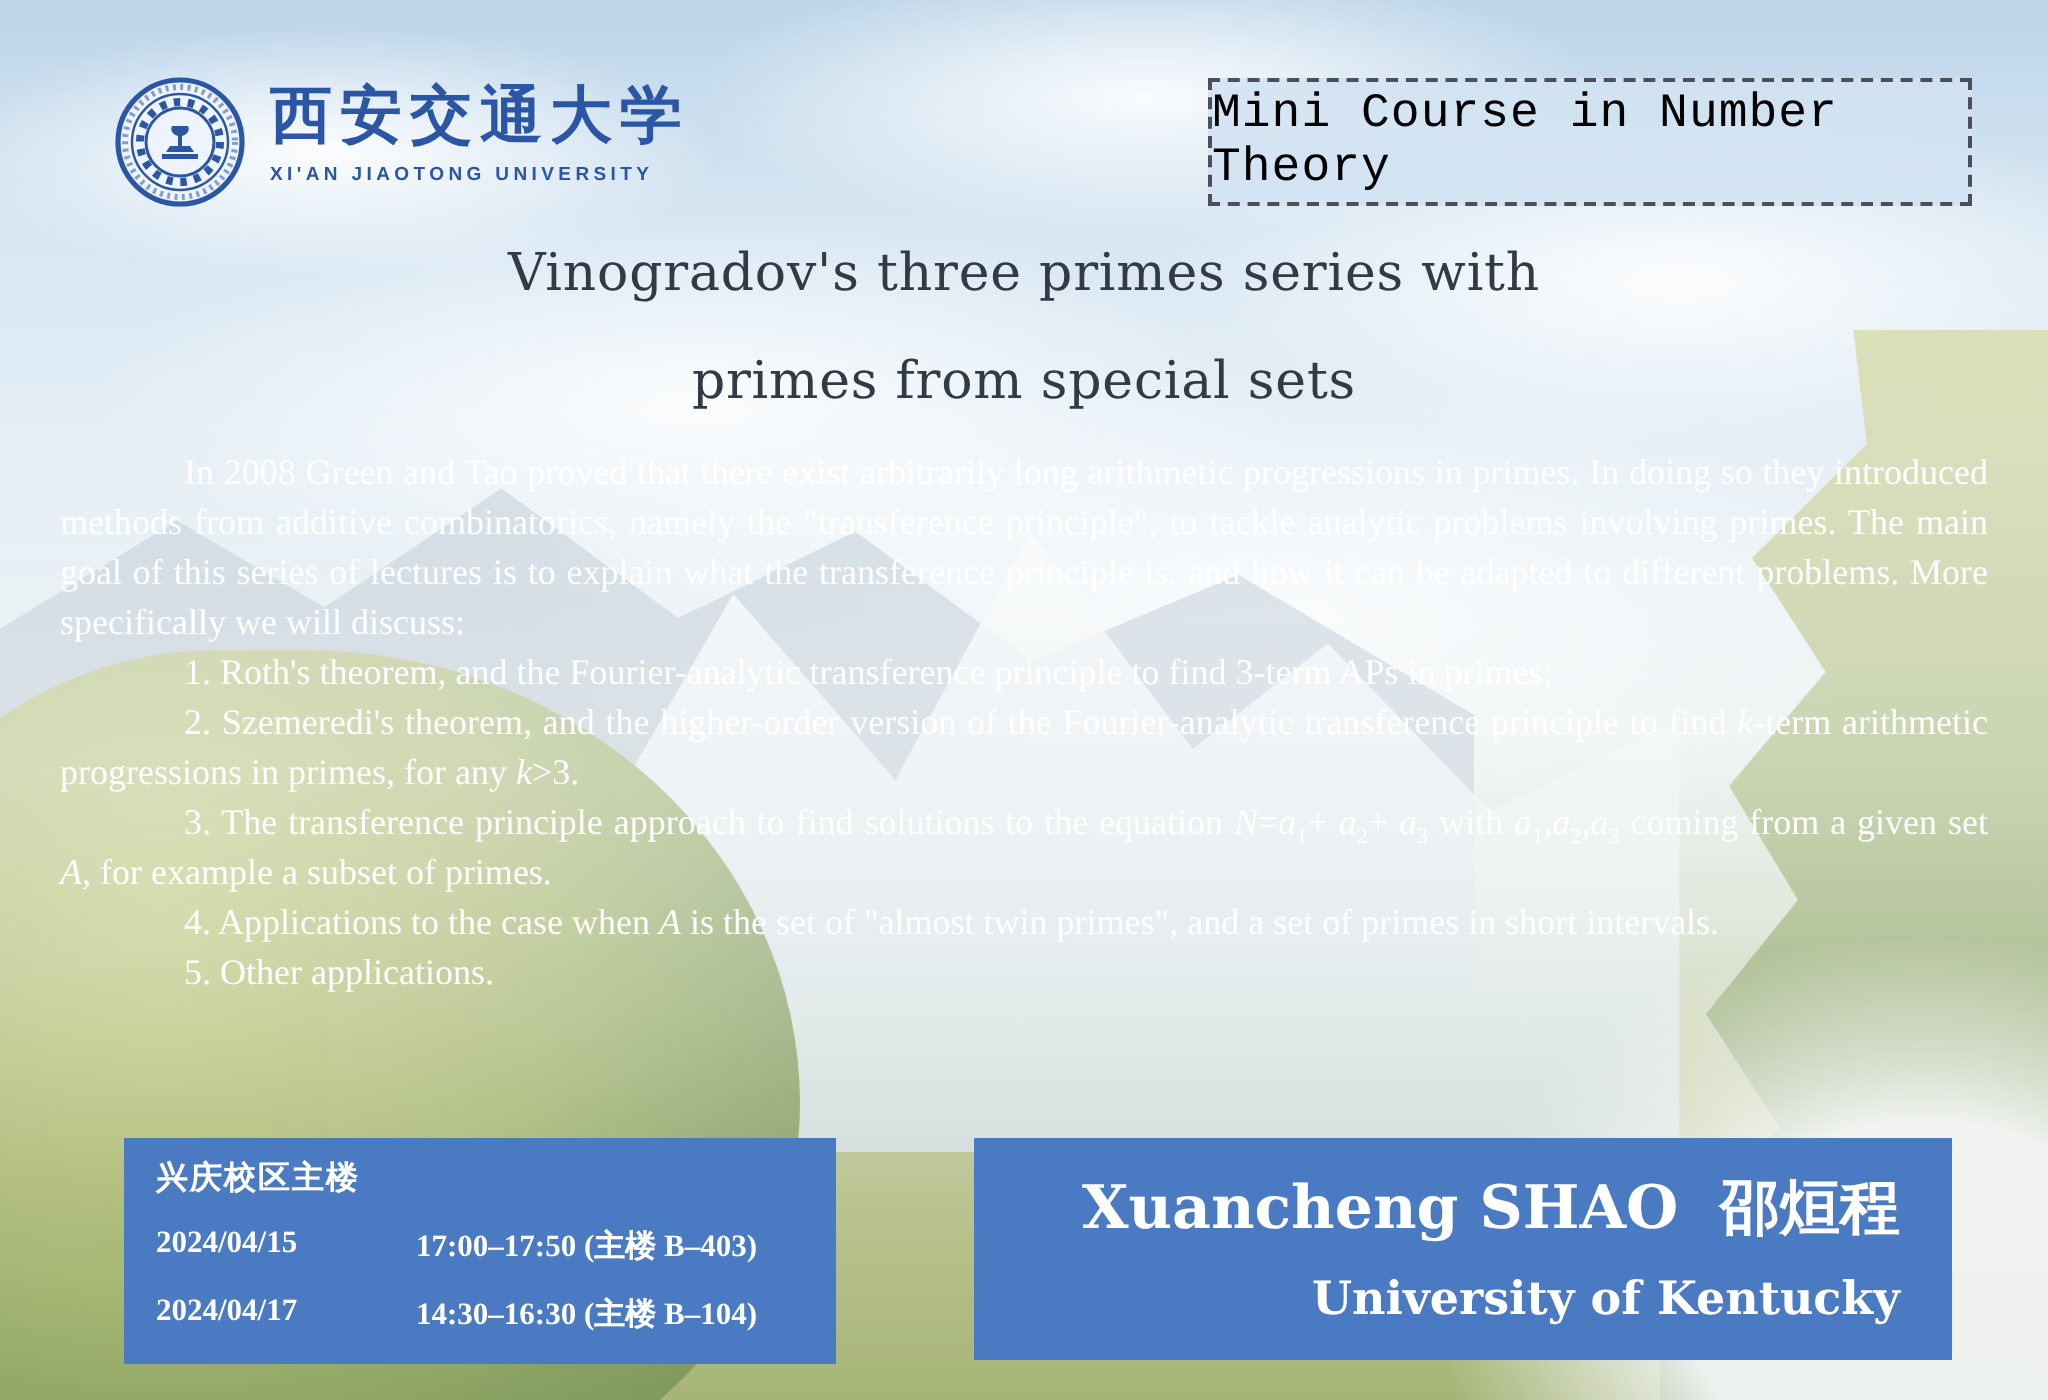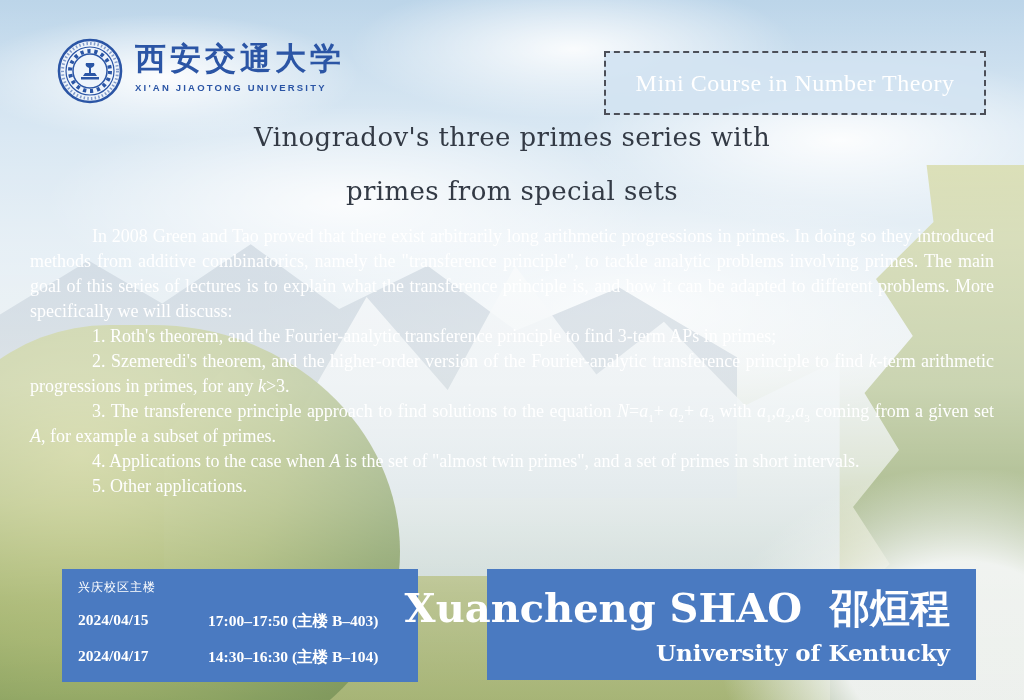--- a/index.html
+++ b/index.html
@@ -37,41 +37,41 @@
   .logo{position:absolute;left:57px;top:38px;display:flex;align-items:flex-start;}
   .seal{width:66px;height:66px;flex:0 0 auto;}
   .logo-text{margin-left:12px;}
   .logo-cn{font-size:31px;line-height:40px;color:#2b55a5;font-weight:bold;letter-spacing:4px;
     font-family:"DejaVu Serif","Liberation Serif",serif;}
   .logo-en{margin-top:4px;font-size:9.5px;font-weight:bold;letter-spacing:2.2px;color:#2b55a5;
     font-family:"Liberation Sans","DejaVu Sans",sans-serif;}
   .badge{position:absolute;left:604px;top:39px;width:382px;height:64px;
     background:rgba(209,227,241,.88);border:2px dashed #4c4f58;box-sizing:border-box;
     display:flex;align-items:center;justify-content:center;
-    font-family:Liberation Serif, serif;
-    font-size:24px;color:#ffffff;letter-spacing:.5px;margin-top:12px;}
+    font-family:Liberation Mono, monospace;
+    font-size:24px;color:#000000;letter-spacing:.5px;}
   .title{position:absolute;top:122px;left:0;width:100%;text-align:center;
     font-family:"DejaVu Serif","Liberation Serif",serif;color:#333a45;}
   .title .t1{font-size:26px;letter-spacing:.4px;}
   .title .t2{font-size:26px;letter-spacing:.4px;margin-top:24px;}
   .abstract{position:absolute;left:30px;top:224px;width:964px;color:#ffffff;
     font-size:18px;line-height:25px;}
   .abstract p{margin:0;text-indent:62px;text-align:justify;}
   .abstract sub{font-size:.62em;line-height:0;}
   .sched{position:absolute;left:62px;top:569px;width:356px;height:113px;background:#4a7ac1;
     box-sizing:border-box;padding:10px 16px 14px 16px;color:#fff;
     display:flex;flex-direction:column;justify-content:space-between;}
-  .sched .venue{font-size:12px;font-weight:normal;letter-spacing:1px;}
+  .sched .venue{font-size:16px;font-weight:bold;letter-spacing:1px;}
   .srow{display:flex;font-size:15.5px;font-weight:bold;}
   .srow .d{width:112px;flex:0 0 auto;}
   .srow .t{margin-left:18px;}
   .speaker{position:absolute;left:487px;top:569px;width:489px;height:111px;background:#4a7ac1;
     box-sizing:border-box;padding:10px 26px 12px 10px;color:#fff;
     display:flex;flex-direction:column;align-items:flex-end;justify-content:space-around;}
-  .sp-name{font-size:40px;font-weight:bold;white-space:pre;
+  .sp-name{font-size:30px;font-weight:bold;white-space:pre;
     font-family:"DejaVu Serif","Liberation Serif",serif;}
   .sp-aff{font-size:23px;font-weight:bold;
     font-family:"DejaVu Serif","Liberation Serif",serif;}
 </style>
 </head>
 <body>
 
 <div class="poster">
 
   <div class="bg-base"></div>

